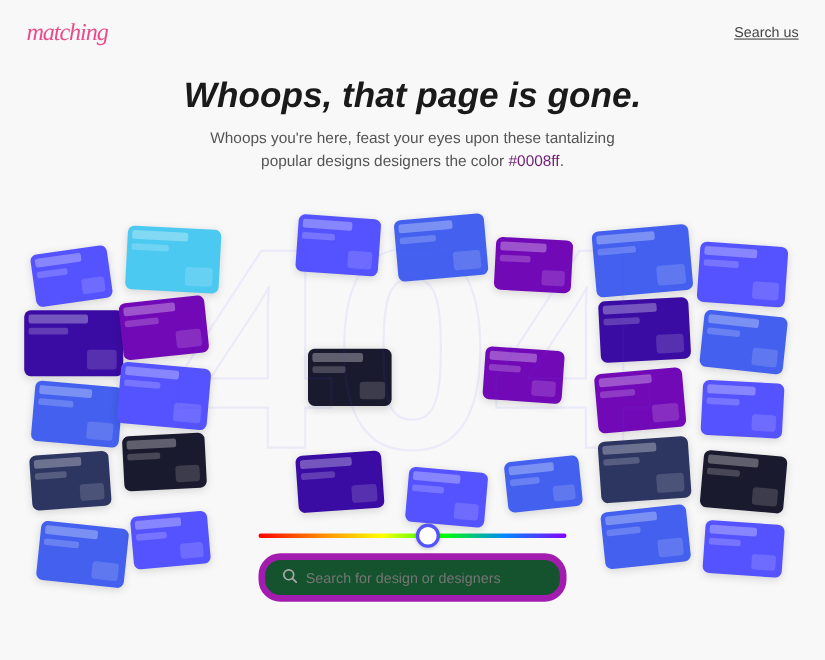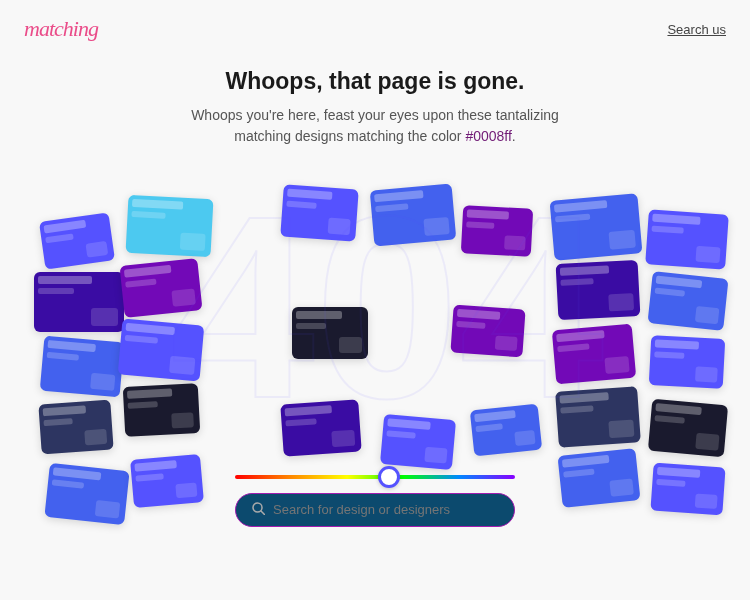--- a/index.html
+++ b/index.html
@@ -34,43 +34,44 @@
       text-decoration: underline;
       cursor: pointer;
     }
 
     .hero {
       text-align: center;
       padding: 10px 0 0;
     }
 
     .hero h1 {
-      font-size: 23px;
+      font-size: 32px;
       font-weight: 700;
       color: #1a1a1a;
       margin-bottom: 10px;
+      font-style: italic;
     }
 
     .hero p {
       font-size: 14px;
       color: #555;
       line-height: 1.5;
     }
 
     .hero p a {
       color: #0008ff;
       text-decoration: none;
     }
 
     
     .collage-area {
       position: relative;
       width: 676px;
       height: 310px;
-      margin: 10px 12px 0;
+      margin: 10px 0 0;
     }
 
     
     .card {
       position: absolute;
       border-radius: 6px;
       overflow: hidden;
       box-shadow: 0 2px 8px rgba(0,0,0,0.15);
     }
 
@@ -103,23 +104,23 @@
     }
 
     
     .search-container {
       display: flex;
       justify-content: center;
     }
 
     .search-box {
       display: flex;
-      align-items: flex-start;
-      background: #0c4a6e;
-      border: 1px solid #a21caf;
+      align-items: flex-end;
+      background: #14532d;
+      border: 6px solid #a21caf;
       border-radius: 20px;
       padding: 8px 16px;
       width: 280px;
       gap: 8px;
     }
 
     .search-icon-svg {
       color: #aaa;
       font-size: 13px;
     }
@@ -147,21 +148,21 @@
 
 <header>
   <div class="logo">matching</div>
   <a class="contact-link">Search us</a>
 </header>
 
 <div class="hero">
   <h1>Whoops, that page is gone.</h1>
   <p>
     <span>Whoops you're here, feast your eyes upon these tantalizing</span><br>
-    <span> matching designs matching the color </span><a href="#" style="color:#701a75;">#0008ff</a><span>.</span>
+    <span> popular designs designers the color </span><a href="#" style="color:#701a75;">#0008ff</a><span>.</span>
   </p>
 </div>
 
 <div class="collage-area" id="collage">
 
 <div class="card" style="left: 30px; top: 60px; width: 70px; height: 48px; background: rgb(85, 82, 255); transform: rotate(-8deg);">
     <div style="width:100%;height:100%;position:relative;overflow:hidden;">
       <div style="position:absolute;top:4px;left:4px;width:60%;height:8px;background:rgba(255,255,255,0.3);border-radius:2px;"></div>
       <div style="position:absolute;top:16px;left:4px;width:40%;height:6px;background:rgba(255,255,255,0.2);border-radius:2px;"></div>
       <div style="position:absolute;bottom:6px;right:6px;width:30%;height:30%;background:rgba(255,255,255,0.15);border-radius:3px;"></div>

